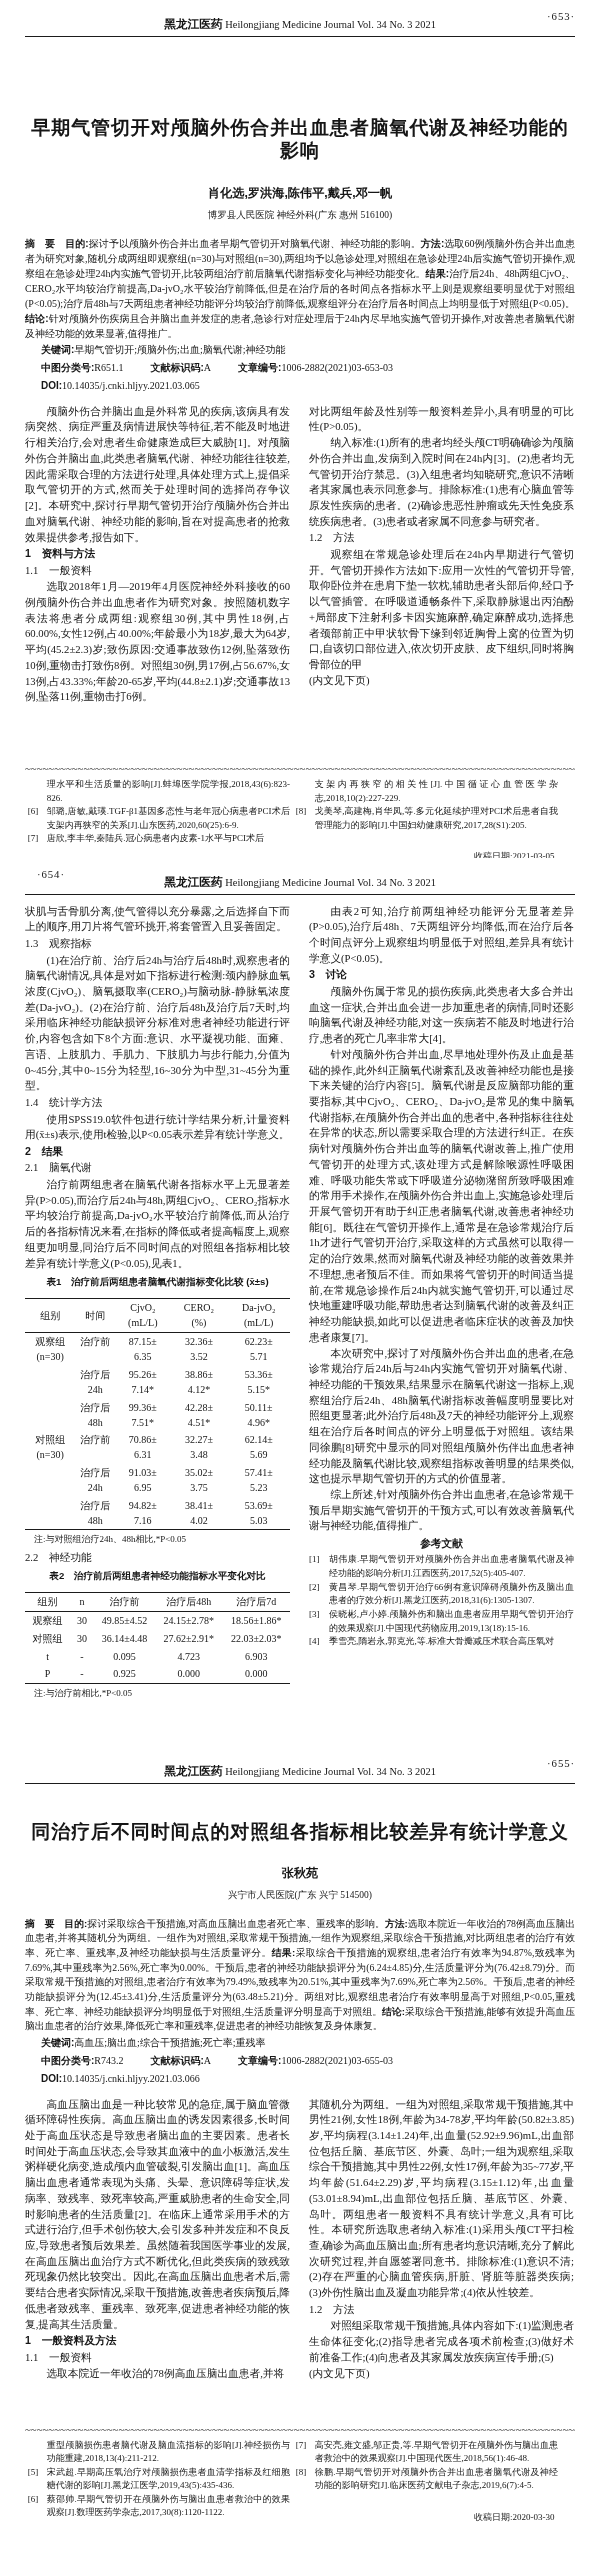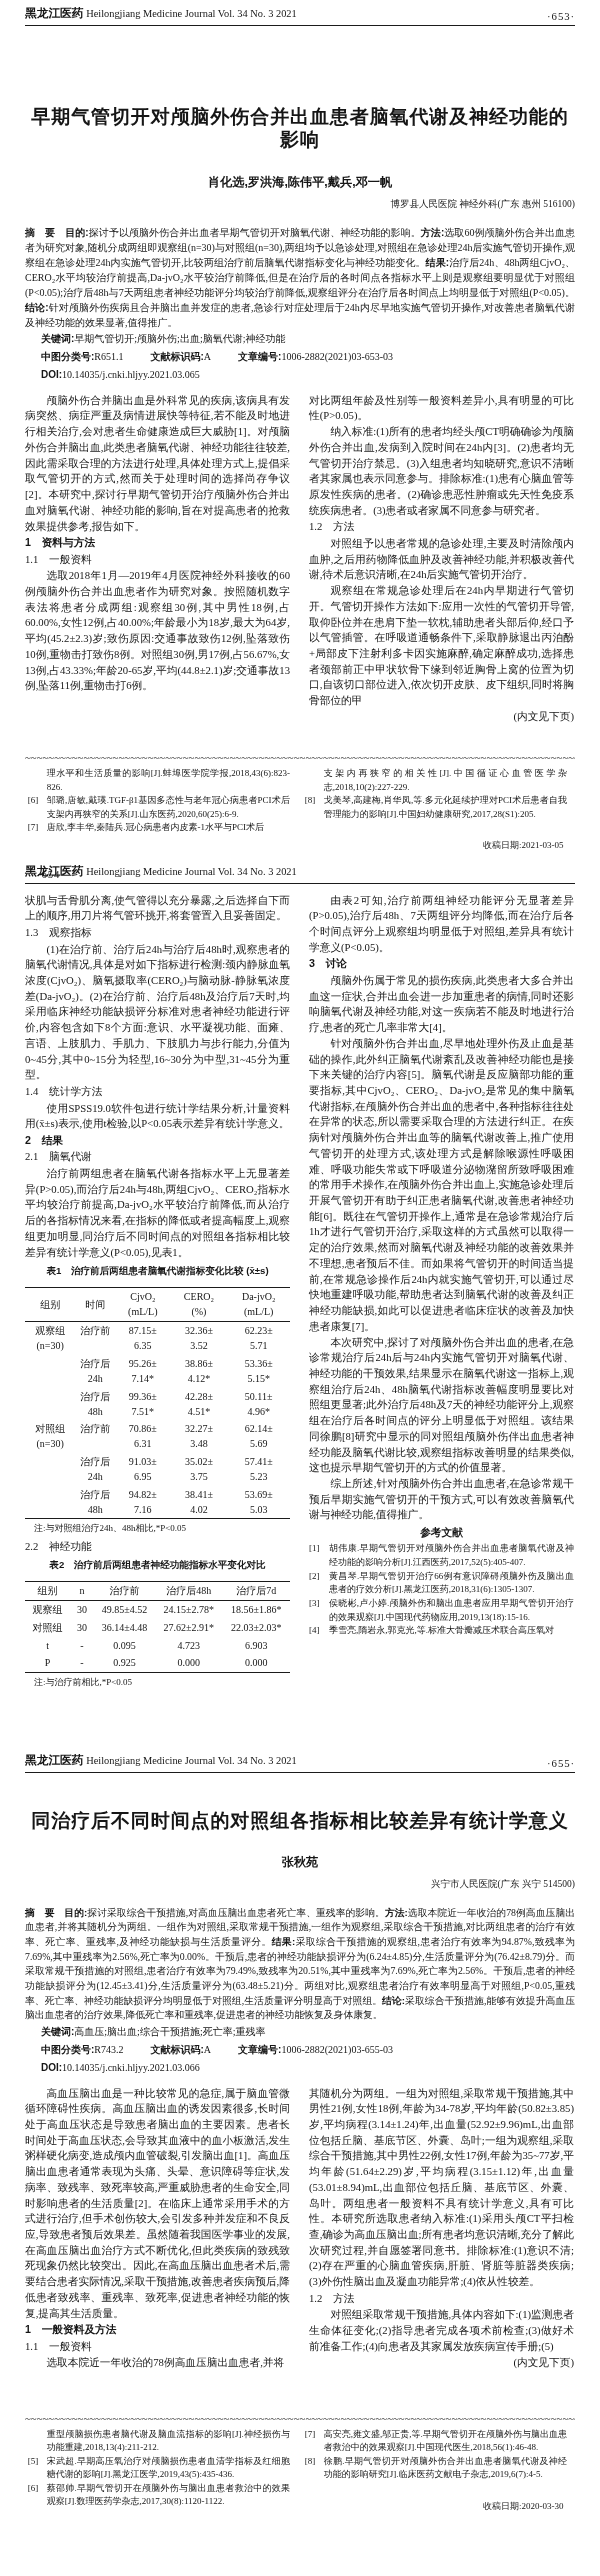--- a/index.html
+++ b/index.html
@@ -6,62 +6,62 @@
   html,body { margin:0; padding:0; }
   body {
     width:600px; background:#ffffff; color:#161616;
     font-family:"Liberation Serif","DejaVu Serif",serif;
   }
   .page { overflow:hidden; padding:0 25px; position:relative; background:#fff; }
   #p653 { height:858px; }
   #p654 { height:889px; }
   #p655 { height:829px; }
 
-  .pghead { position:relative; padding-top:6px; font-size:10.8px; white-space:nowrap; }
+  .pghead { position:relative; text-align:center; padding-top:17px; font-size:10.8px; white-space:nowrap; }
   .jcn { font-family:"Liberation Sans","DejaVu Sans",sans-serif; font-weight:700; font-size:11.7px; }
   .jen { font-size:10.4px; }
   .pgno { position:absolute; top:10px; font-size:10.8px; letter-spacing:0.9px; }
   .pgno.r { right:0; } .pgno.l { left:12px; }
   .hrule { border-bottom:1.4px solid #1b1b1b; margin-top:3.6px; }
 
   .atitle { margin-top:79px; text-align:center; font-family:"Liberation Sans","DejaVu Sans",sans-serif;
             font-weight:700; font-size:19px; letter-spacing:0.9px; line-height:1.25; }
   #p655 .atitle { margin-top:36px; }
   .authors { margin-top:21.7px; text-align:center; font-family:"Liberation Sans","DejaVu Sans",sans-serif;
              font-weight:700; font-size:12.2px; }
-  .affil { margin-top:7.2px; text-align:right; font-size:9.5px; }
+  .affil { margin-top:7.2px; text-align:center; font-size:9.5px; }
 
   .abs { margin:14.4px 0 0 0; font-size:10px; line-height:1.5; text-align:justify; }
   #p655 .abs { font-size:9.8px; }
   .bl { font-family:"Liberation Sans","DejaVu Sans",sans-serif; font-weight:700; font-style:normal; }
   .kwline,.metaline,.doiline { padding-left:1.6em; font-size:10px; line-height:1.78; margin:0; }
   .metaline .pair { margin-right:27px; }
 
   .cols { display:flex; gap:19px; margin-top:9px; }
   #p653 .cols { height:350px; overflow:hidden; }
   #p655 .cols { height:318px; overflow:hidden; }
   .col { width:265px; flex:0 0 265px; font-size:10.7px; line-height:1.47; text-align:justify; }
   .para { margin:0; text-indent:2em; }
   .para.cont { text-indent:0; }
   .h-main { margin:0.9px 0; font-family:"Liberation Sans","DejaVu Sans",sans-serif; font-weight:700; font-size:10.7px; }
   .h-sub { margin:0.9px 0; font-size:10.7px; font-weight:400; }
-  .contnote { margin:0; text-align:right; }
+  .contnote { margin:0; text-align:left; }
 
   .tblcap { margin-top:4.5px; text-align:center; font-family:"Liberation Sans","DejaVu Sans",sans-serif;
             font-weight:700; font-size:9.6px; line-height:1.35; }
   table.jt { width:100%; border-collapse:collapse; margin-top:9px; font-size:10px; line-height:1.5;
              border-top:1.3px solid #1b1b1b; border-bottom:1.3px solid #1b1b1b; }
   .jt th { font-weight:400; border-bottom:0.8px solid #1b1b1b; vertical-align:middle; }
   .jt th, .jt td { text-align:center; padding:1.4px 0.9px; white-space:pre-line; }
   .jt td { vertical-align:top; }
   .tblnote { margin:2.7px 0 3.6px 0; font-size:9px; padding-left:1em; }
 
   .wavy { margin-top:9px; height:11.7px; line-height:11.7px; overflow:hidden; white-space:nowrap;
           font-size:10.8px; color:#222; }
-  .fncols { display:flex; gap:12px; margin-top:3.6px; }
+  .fncols { display:flex; gap:3px; margin-top:3.6px; }
   .fncol { width:265px; flex:0 0 265px; font-size:9px; line-height:1.5; text-align:justify; }
   .fnitem { display:flex; }
   .fnno { flex:0 0 21.7px; padding-left:2.7px; }
   .fntext { flex:1; }
   .received { text-align:right; margin-top:18px; padding-right:3.6px; }
 
   .refs-title { text-align:center; font-family:"Liberation Sans","DejaVu Sans",sans-serif;
                 font-weight:700; font-size:10.7px; margin:1.8px 0; }
   .ref { display:flex; font-size:9px; line-height:1.52; text-align:justify; }
   .refno { flex:0 0 20px; }
@@ -92,21 +92,20 @@
     <div class="col">
       <p class="para">颅脑外伤合并脑出血是外科常见的疾病,该病具有发病突然、病症严重及病情进展快等特征,若不能及时地进行相关治疗,会对患者生命健康造成巨大威胁[1]。对颅脑外伤合并脑出血,此类患者脑氧代谢、神经功能往往较差,因此需采取合理的方法进行处理,具体处理方式上,提倡采取气管切开的方式,然而关于处理时间的选择尚存争议[2]。本研究中,探讨行早期气管切开治疗颅脑外伤合并出血对脑氧代谢、神经功能的影响,旨在对提高患者的抢救效果提供参考,报告如下。</p>
       <p class="h-main">1　资料与方法</p>
       <p class="h-sub">1.1　一般资料</p>
       <p class="para">选取2018年1月—2019年4月医院神经外科接收的60例颅脑外伤合并出血患者作为研究对象。按照随机数字表法将患者分成两组:观察组30例,其中男性18例,占60.00%,女性12例,占40.00%;年龄最小为18岁,最大为64岁,平均(45.2±2.3)岁;致伤原因:交通事故致伤12例,坠落致伤10例,重物击打致伤8例。对照组30例,男17例,占56.67%,女13例,占43.33%;年龄20-65岁,平均(44.8±2.1)岁;交通事故13例,坠落11例,重物击打6例。</p>
     </div>
     <div class="col">
       <p class="para cont">对比两组年龄及性别等一般资料差异小,具有明显的可比性(P&gt;0.05)。</p>
       <p class="para">纳入标准:(1)所有的患者均经头颅CT明确确诊为颅脑外伤合并出血,发病到入院时间在24h内[3]。(2)患者均无气管切开治疗禁忌。(3)入组患者均知晓研究,意识不清晰者其家属也表示同意参与。排除标准:(1)患有心脑血管等原发性疾病的患者。(2)确诊患恶性肿瘤或先天性免疫系统疾病患者。(3)患者或者家属不同意参与研究者。</p>
       <p class="h-sub">1.2　方法</p>
-      <p class="para">对照组予以患者常规的急诊处理,主要及时清除颅内血肿,之后用药物降低血肿及改善神经功能,并积极改善代谢,待术后意识清晰,在24h后实施气管切开治疗。</p>
       <p class="para">观察组在常规急诊处理后在24h内早期进行气管切开。气管切开操作方法如下:应用一次性的气管切开导管,取仰卧位并在患肩下垫一软枕,辅助患者头部后仰,经口予以气管插管。在呼吸道通畅条件下,采取静脉退出丙泊酚+局部皮下注射利多卡因实施麻醉,确定麻醉成功,选择患者颈部前正中甲状软骨下缘到邻近胸骨上窝的位置为切口,自该切口部位进入,依次切开皮肤、皮下组织,同时将胸骨部位的甲</p>
       <p class="contnote">(内文见下页)</p>
     </div>
   </div>
 
   <div class="wavy">~~~~~~~~~~~~~~~~~~~~~~~~~~~~~~~~~~~~~~~~~~~~~~~~~~~~~~~~~~~~~~~~~~~~~~~~~~~~~~~~~~~~~~~~~~~~~~~~~~~~~~~~~~~~~~~~~~~~~~~~~~~~~~~~~~~~~~~~~~~~~~~~~~~~~~~~~~~~~~~~~~~~</div>
   <div class="fncols">
     <div class="fncol">
       <div class="fnitem">
           <span class="fnno"></span>

